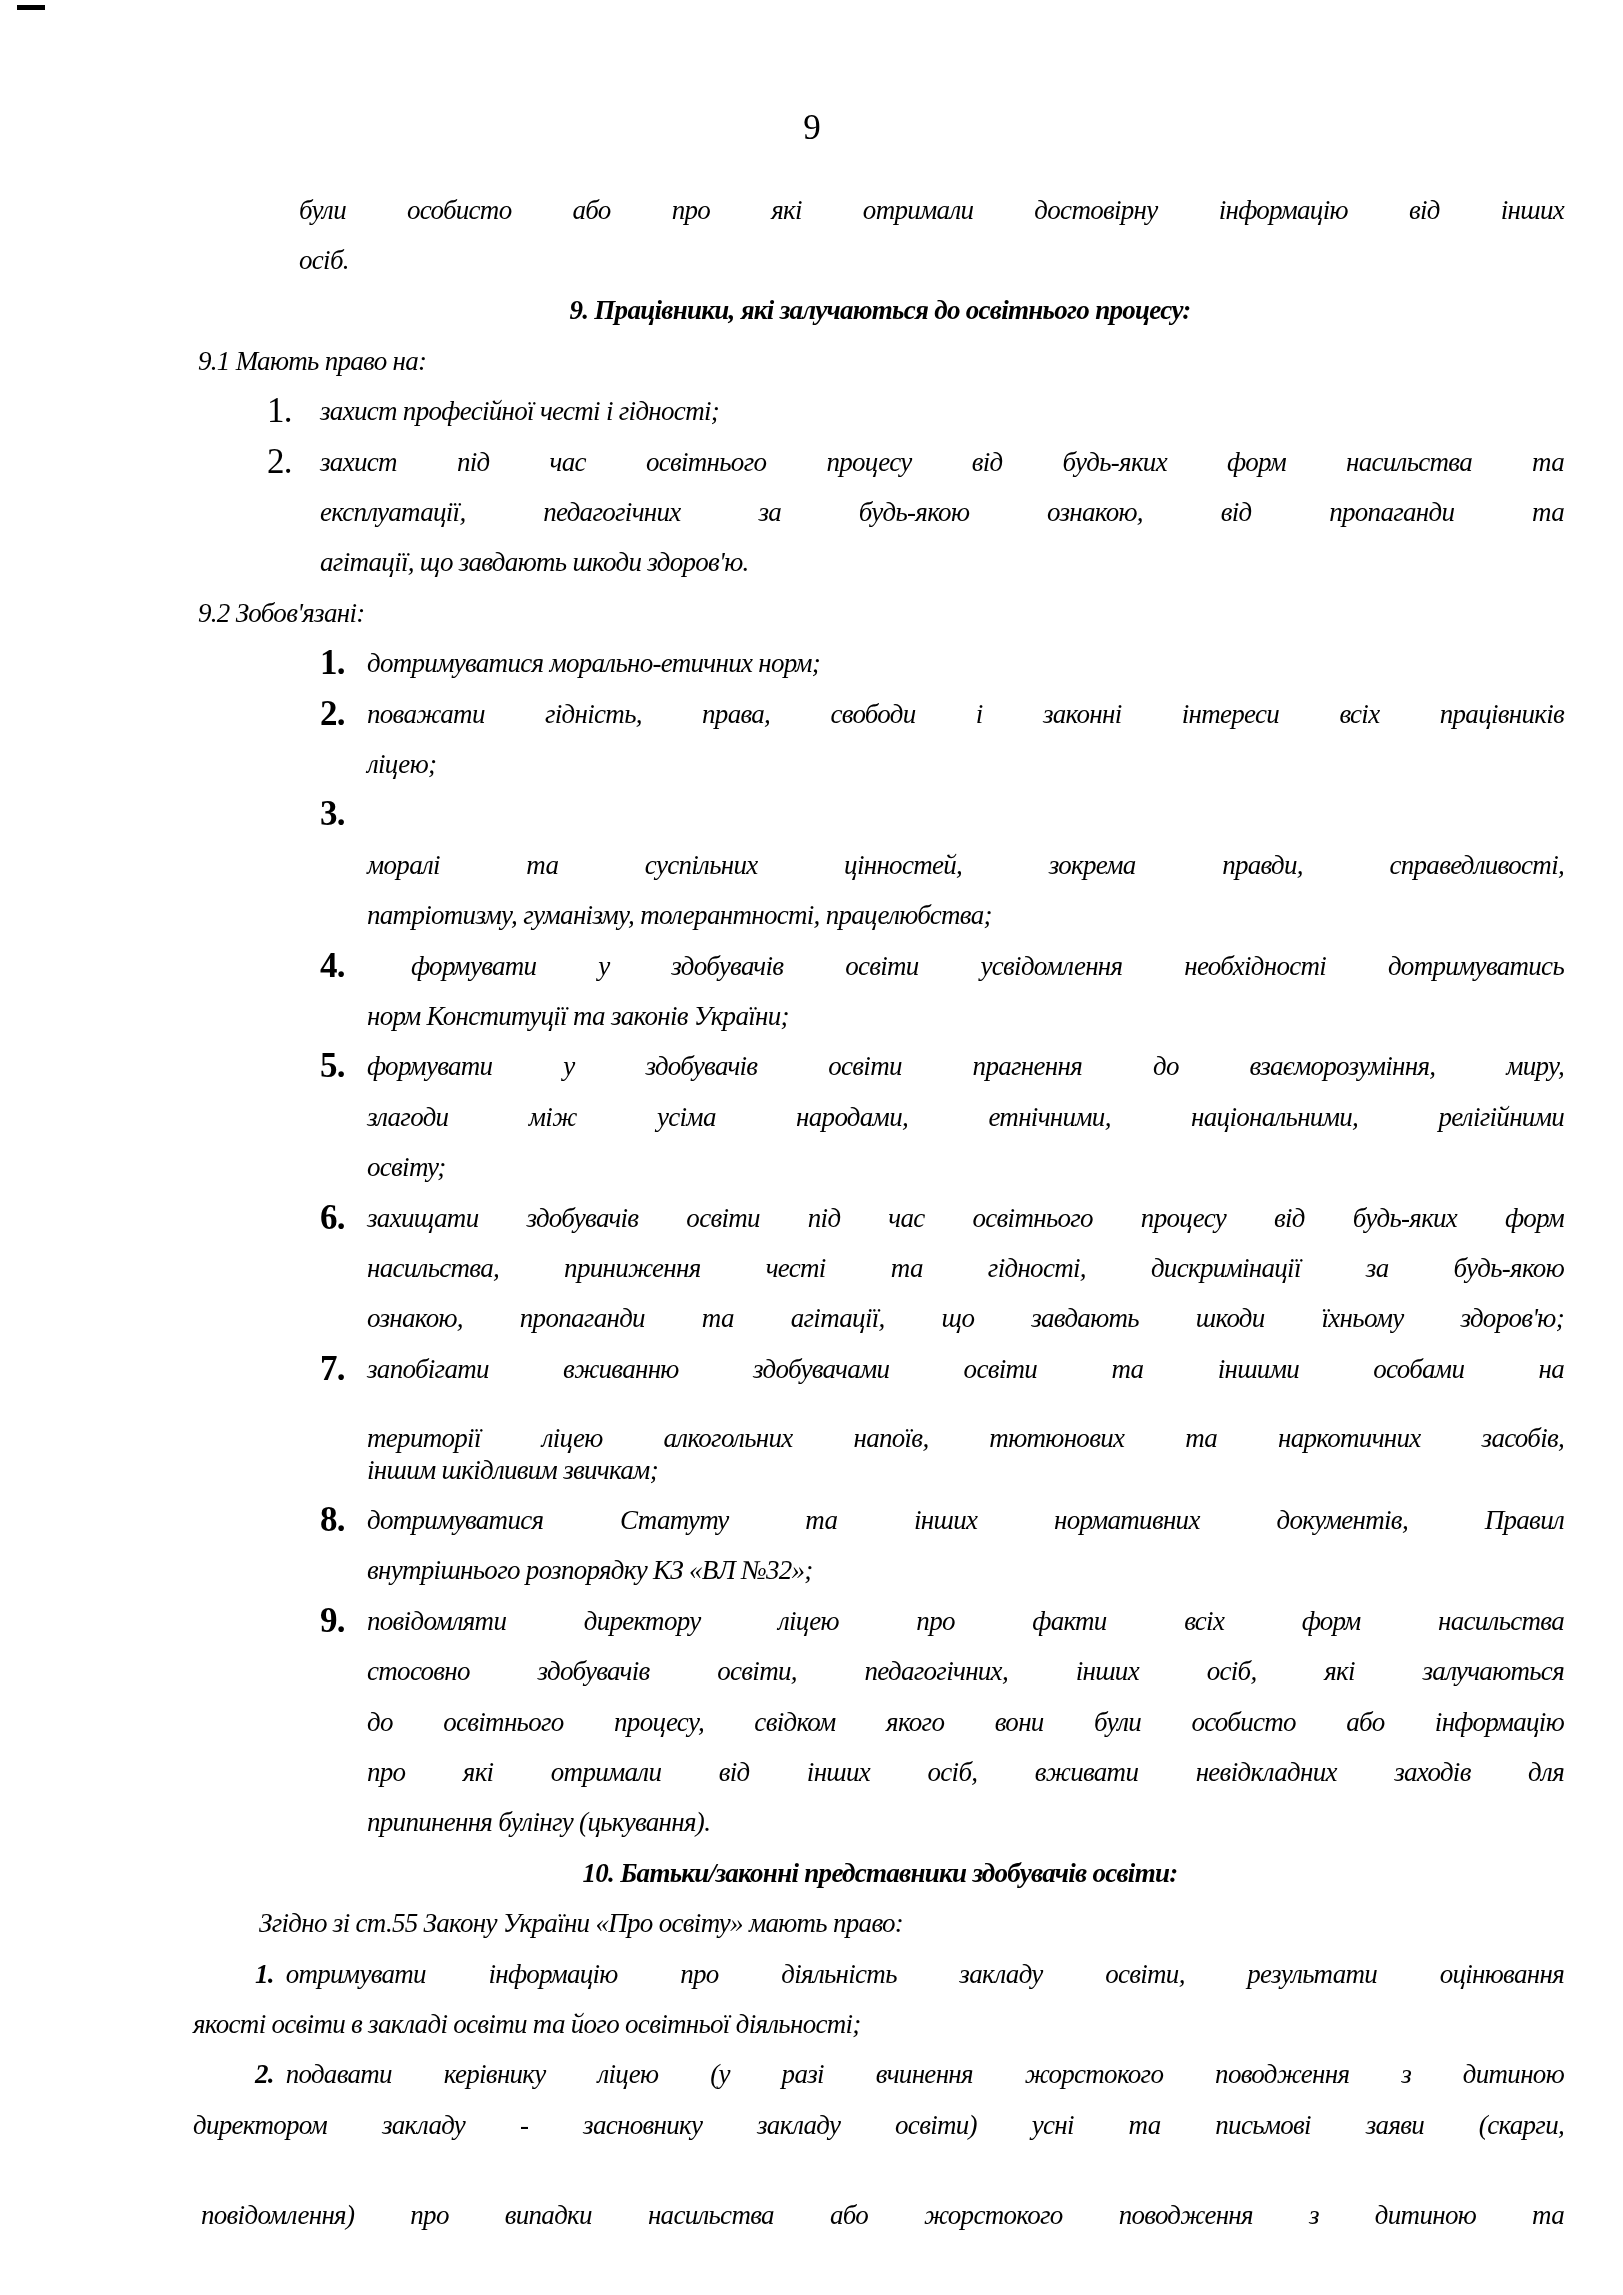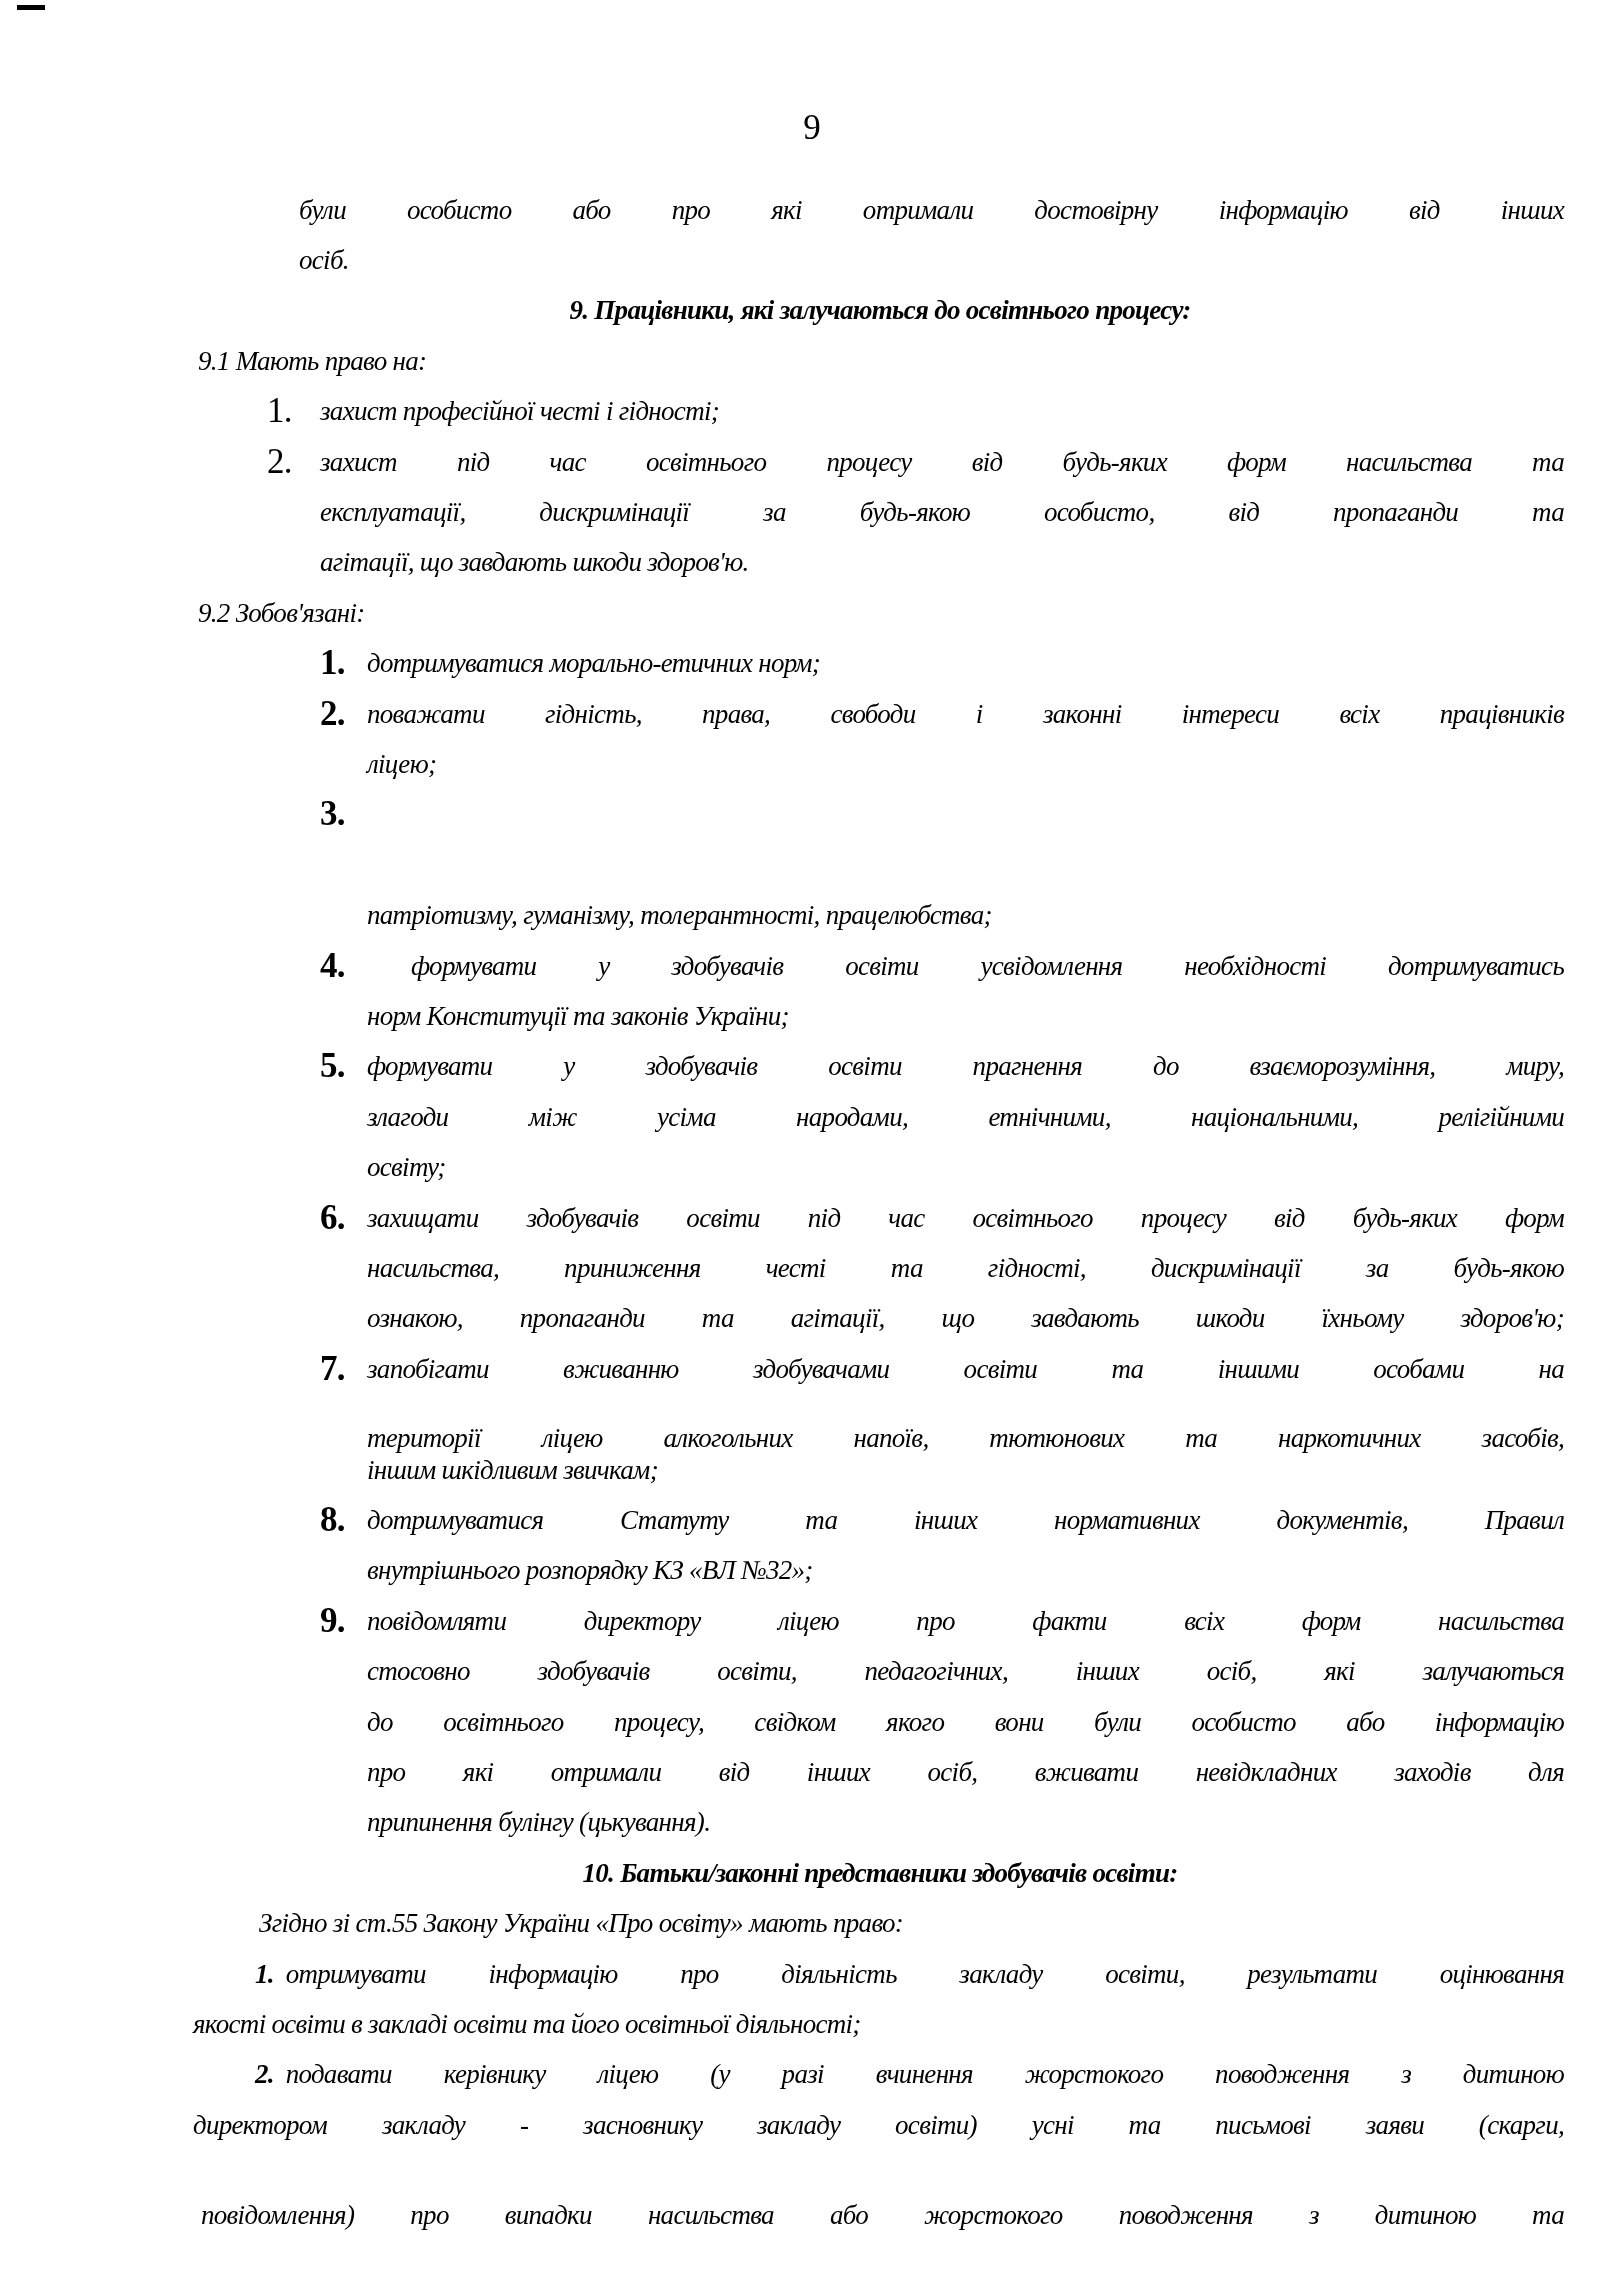--- a/index.html
+++ b/index.html
@@ -53,33 +53,34 @@
 
   <div class="line center b" style="top:285px;">9. Працівники, які залучаються до освітнього процесу:</div>
 
   <div class="line" style="top:336px;left:198px;">9.1 Мають право на:</div>
 
   <div class="num" style="top:386px;left:267px;">1.</div>
   <div class="line" style="top:386px;left:320px;">захист професійної честі і гідності;</div>
 
   <div class="num" style="top:437px;left:267px;">2.</div>
   <div class="line just" style="top:437px;left:320px;">захист під час освітнього процесу від будь-яких форм насильства та</div>
-  <div class="line just" style="top:487px;left:320px;">експлуатації, дискримінації за будь-якою особисто, від пропаганди та</div>
+  <div class="line just" style="top:487px;left:320px;">експлуатації, педагогічних за будь-якою ознакою, від пропаганди та</div>
   <div class="line" style="top:537px;left:320px;">агітації, що завдають шкоди здоров'ю.</div>
 
   <div class="line" style="top:588px;left:198px;">9.2 Зобов'язані:</div>
 
   <div class="num b" style="top:638px;left:320px;">1.</div>
   <div class="line" style="top:638px;left:367px;">дотримуватися морально-етичних норм;</div>
 
   <div class="num b" style="top:689px;left:320px;">2.</div>
   <div class="line just" style="top:689px;left:367px;">поважати гідність, права, свободи і законні інтереси всіх працівників</div>
   <div class="line" style="top:739px;left:367px;">ліцею;</div>
 
   <div class="num b" style="top:789px;left:320px;">3.</div>
+  <div class="line just" style="top:840px;left:367px;">моралі та суспільних цінностей, зокрема правди, справедливості,</div>
   <div class="line" style="top:890px;left:367px;">патріотизму, гуманізму, толерантності, працелюбства;</div>
 
   <div class="num b" style="top:941px;left:320px;">4.</div>
   <div class="line just" style="top:941px;left:367px;margin-left:44px;">формувати у здобувачів освіти усвідомлення необхідності дотримуватись</div>
   <div class="line" style="top:991px;left:367px;">норм Конституції та законів України;</div>
 
   <div class="num b" style="top:1041px;left:320px;">5.</div>
   <div class="line just" style="top:1041px;left:367px;">формувати у здобувачів освіти прагнення до взаєморозуміння, миру,</div>
   <div class="line just" style="top:1092px;left:367px;">злагоди між усіма народами, етнічними, національними, релігійними</div>
   <div class="line" style="top:1142px;left:367px;">освіту;</div>

